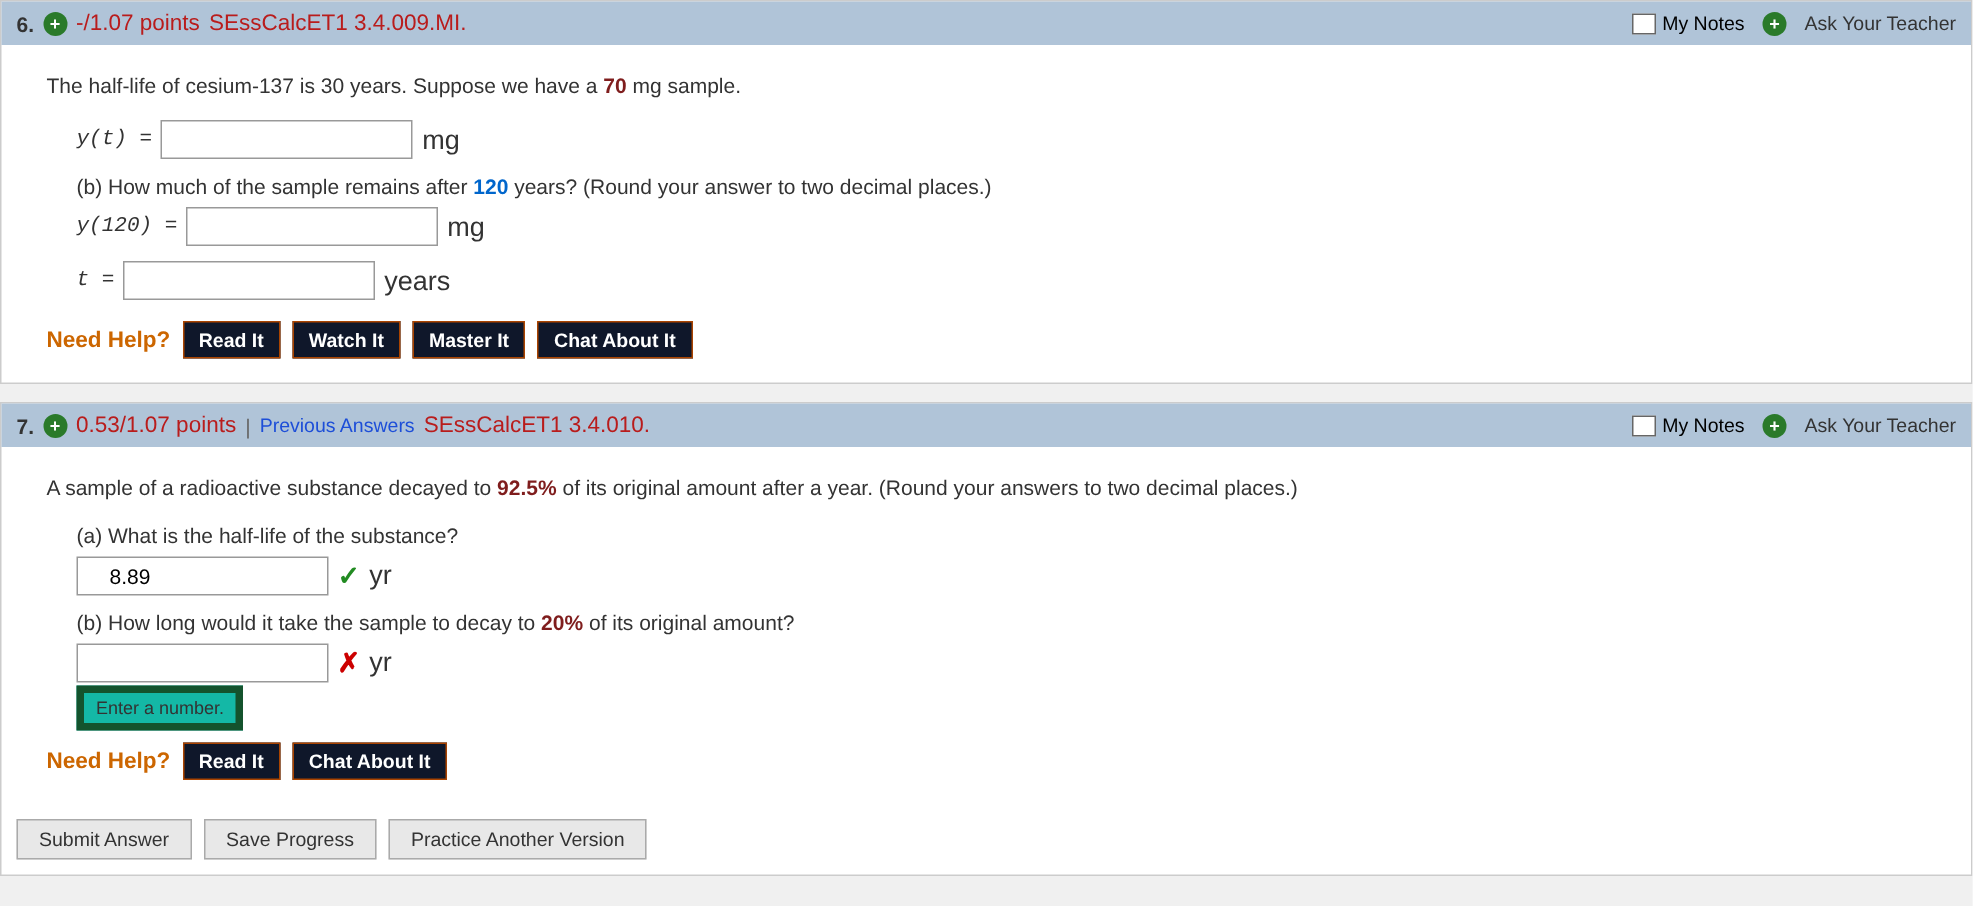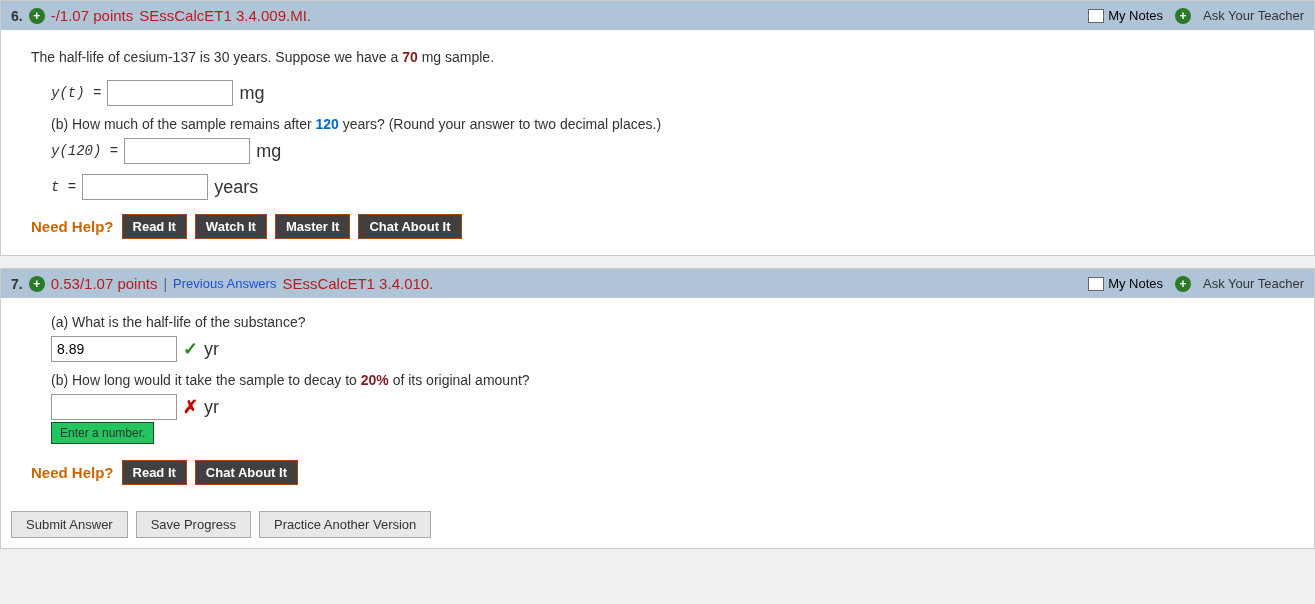--- a/index.html
+++ b/index.html
@@ -112,63 +112,63 @@
       gap: 6px;
       margin-bottom: 4px;
     }
     .math-label {
       font-style: italic;
       font-size: 14px;
       font-family: Liberation Mono, monospace;
     }
     .answer-input {
       border: 1px solid #999;
-      padding: 3px 5px;
-      font-size: 14px;
-      width: 126px;
+      padding: 3px 21px;
+      font-size: 14px;
+      width: 168px;
       height: 26px;
     }
     .unit-text {
       font-size: 18px;
     }
     .need-help-row {
       display: flex;
       align-items: center;
       gap: 8px;
       margin-top: 14px;
     }
     .need-help-label {
       color: #cc6600;
       font-weight: bold;
       font-size: 15px;
     }
     .help-btn {
-      background: #404040;
+      background: #0f172a;
       color: #fff;
       border: 1px solid #aa4400;
       padding: 4px 10px;
       font-size: 13px;
       cursor: pointer;
       font-weight: bold;
     }
     
     .check-mark {
       color: #228B22;
       font-size: 18px;
       font-weight: bold;
     }
     .x-mark {
       color: #cc0000;
       font-size: 18px;
       font-weight: bold;
     }
     
     .tooltip-box {
-      background: #22c55e;
-      border: 1px solid #14532d;
+      background: #14b8a6;
+      border: 5px solid #14532d;
       padding: 3px 8px;
       font-size: 12px;
       color: #333;
       display: inline-block;
     }
     
     .bottom-buttons {
       display: flex;
       gap: 8px;
       padding: 10px 20px 10px 10px;
@@ -269,20 +269,25 @@
         <span class="my-notes-btn">
           <span class="note-icon"></span>
           <span>My Notes</span>
         </span>
         <span class="plus-icon-green">+</span>
         <span class="ask-teacher-btn">Ask Your Teacher</span>
       </div>
     </div>
 
     <div class="question-body">
+      <p class="question-text">
+        <span>A sample of a radioactive substance decayed to </span>
+        <span class="highlight-orange">92.5%</span>
+        <span> of its original amount after a year. (Round your answers to two decimal places.)</span>
+      </p>
 
       <div class="sub-question">
         <div class="sub-question-label">
           <span>(a) What is the half-life of the substance?</span>
         </div>
         <div class="input-row">
           <input class="answer-input" type="text" value="8.89" style="">
           <span class="check-mark">✓</span>
           <span class="unit-text">yr</span>
         </div>

